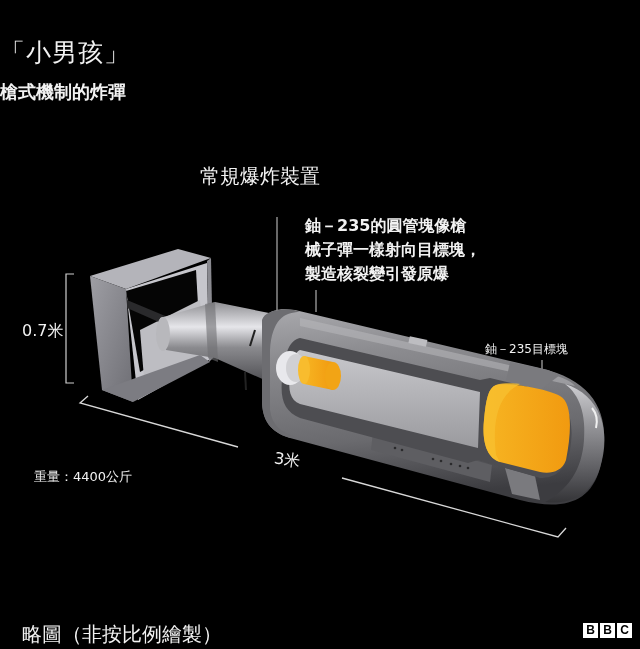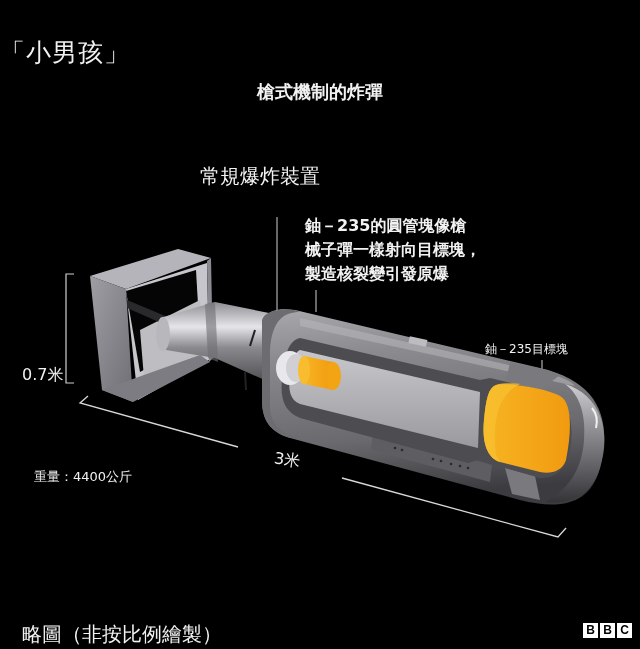--- a/index.html
+++ b/index.html
@@ -24,21 +24,21 @@
       left: 0;
       width: 640px;
       top: 36px;
       font-size: 25px;
       letter-spacing: 1px;
     }
     .subtitle {
       left: 0;
       width: 640px;
       top: 80px;
-      text-align: center;
+      text-align: left;
       font-size: 18px;
       font-weight: bold;
     }
     .label-conventional {
       left: 200px;
       top: 163px;
       font-size: 20px;
     }
     .label-projectile {
       left: 305px;
@@ -51,21 +51,20 @@
     .label-target {
       left: 485px;
       top: 321px;
       font-size: 12px;
       margin-top: 20px;
     }
     .label-diameter {
       left: 22px;
       top: 321px;
       font-size: 16px;
-      margin-top: 44px;
     }
     .label-weight {
       left: 34px;
       top: 468px;
       font-size: 13px;
     }
     .label-length {
       left: 274px;
       top: 450px;
       font-size: 16px;

